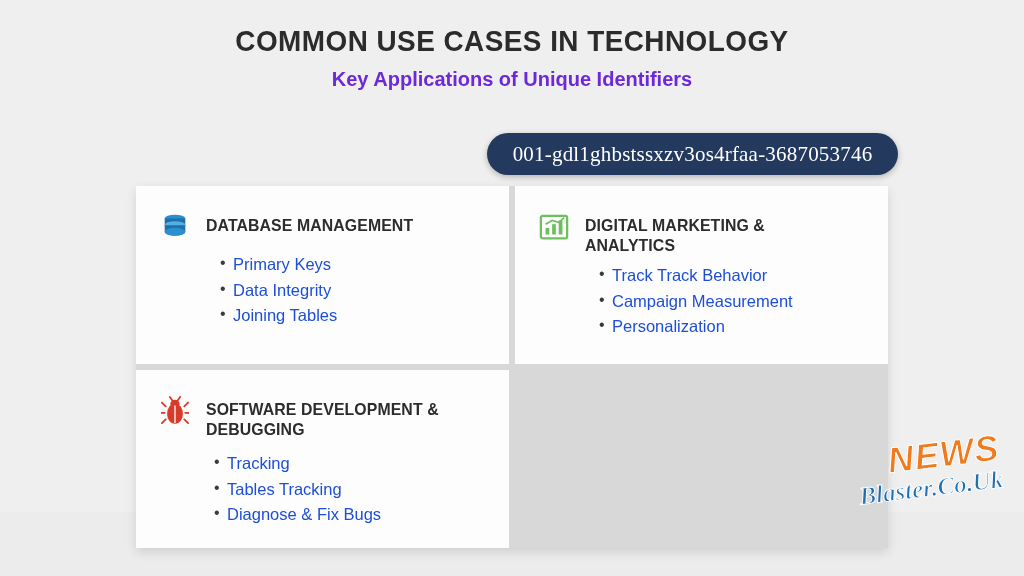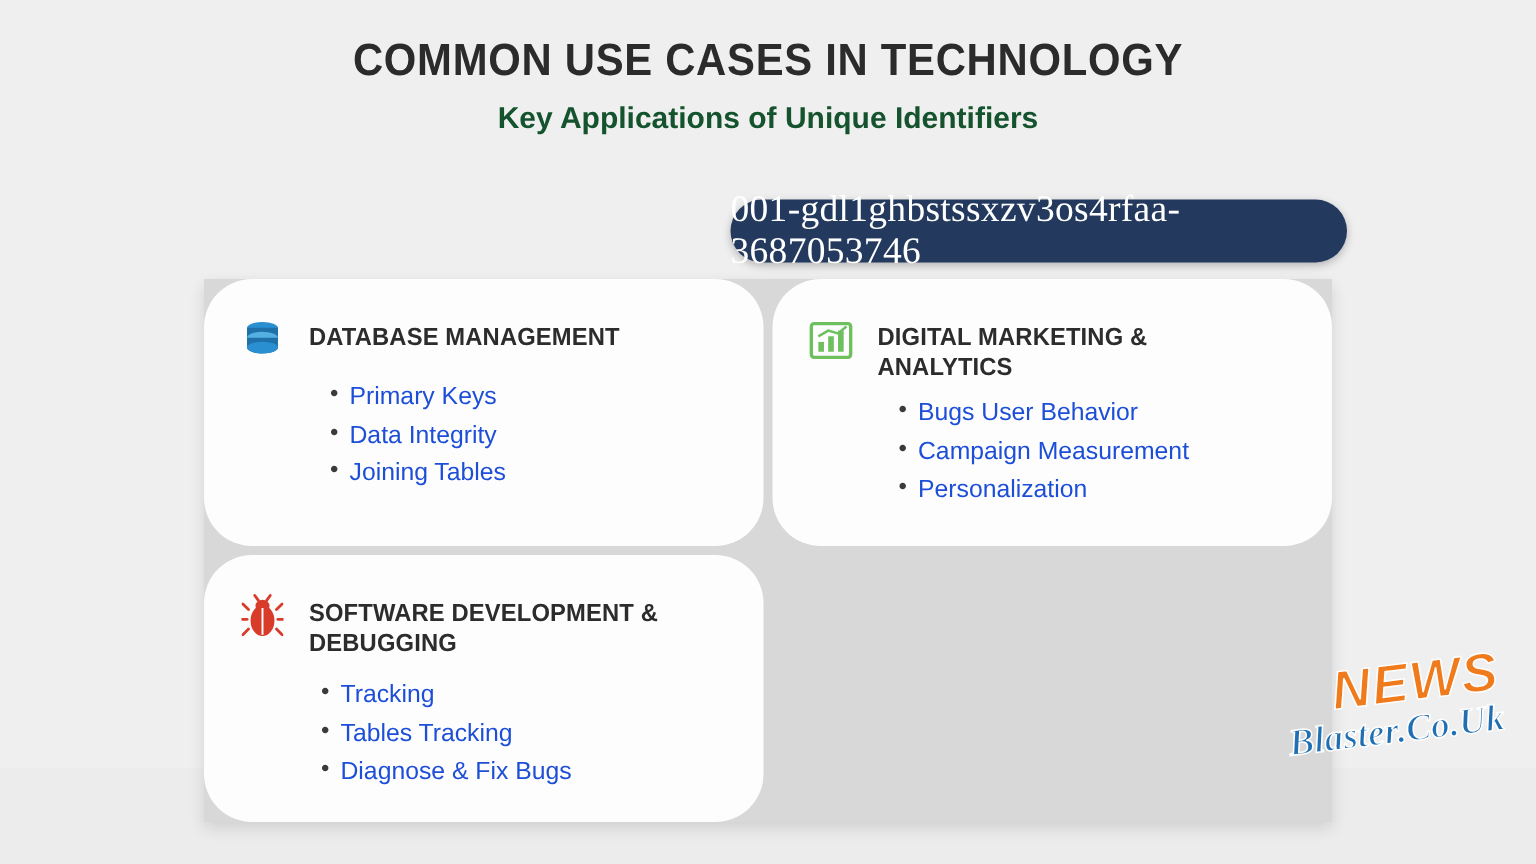--- a/index.html
+++ b/index.html
@@ -35,39 +35,39 @@
     letter-spacing: 0.5px;
     color: #2b2b2b;
     text-transform: uppercase;
     transform: scaleX(0.93);
     margin: 0;
   }
   .sub-title {
     font-family: "Liberation Sans", sans-serif;
     font-weight: bold;
     font-size: 20px;
-    color: #14532d;
+    color: #6d28d9;
     margin-top: 10px;
   }
 
   
   .id-pill {
     position: absolute;
     left: 487px;
     top: 133px;
     width: 411px;
     height: 42px;
     border-radius: 21px;
     background: #23395e;
     color: #ffffff;
     display: flex;
     align-items: center;
     justify-content: center;
     font-family: "Liberation Serif", serif;
-    font-size: 25px;
+    font-size: 21px;
     letter-spacing: 0.2px;
     box-shadow: 0 2px 6px rgba(0,0,0,0.25);
   }
 
   
   .grid {
     position: absolute;
     left: 136px;
     top: 186px;
     width: 752px;
@@ -77,21 +77,20 @@
     grid-template-rows: 1fr 1fr;
     gap: 6px 6px;
     background: #d8d8d8;
     box-shadow: 0 4px 10px rgba(0,0,0,0.12);
   }
   .card {
     background: #fdfdfd;
     position: relative;
     padding: 24px 22px 14px 22px;
     box-sizing: border-box;
-    border-radius: 32px;
   }
   .card-head {
     display: flex;
     align-items: flex-start;
     gap: 14px;
   }
   .icon-box {
     width: 34px;
     height: 34px;
     flex: 0 0 34px;
@@ -211,21 +210,21 @@
             <rect x="2" y="4" width="28" height="24" rx="2" fill="none" stroke="#6ec05f" stroke-width="2.4"></rect>
             <rect x="7" y="17" width="4" height="7" fill="#6ec05f"></rect>
             <rect x="14" y="13" width="4" height="11" fill="#6ec05f"></rect>
             <rect x="21" y="9" width="4" height="15" fill="#6ec05f"></rect>
             <path d="M7 13 L14 9 L21 11 L27 6" fill="none" stroke="#6ec05f" stroke-width="1.8"></path>
           </svg>
         </div>
         <div class="card-title">DIGITAL MARKETING &amp; ANALYTICS</div>
       </div>
       <ul class="bullets">
-        <li>Bugs User Behavior</li>
+        <li>Track Track Behavior</li>
         <li>Campaign Measurement</li>
         <li>Personalization</li>
       </ul>
     </div>
 
     <div class="card card-4">
       <div class="card-head">
         <div class="icon-box">
           <svg width="28" height="30" viewBox="0 0 30 32" aria-hidden="true">
             <g stroke="#d93b2b" stroke-width="2" stroke-linecap="round">

